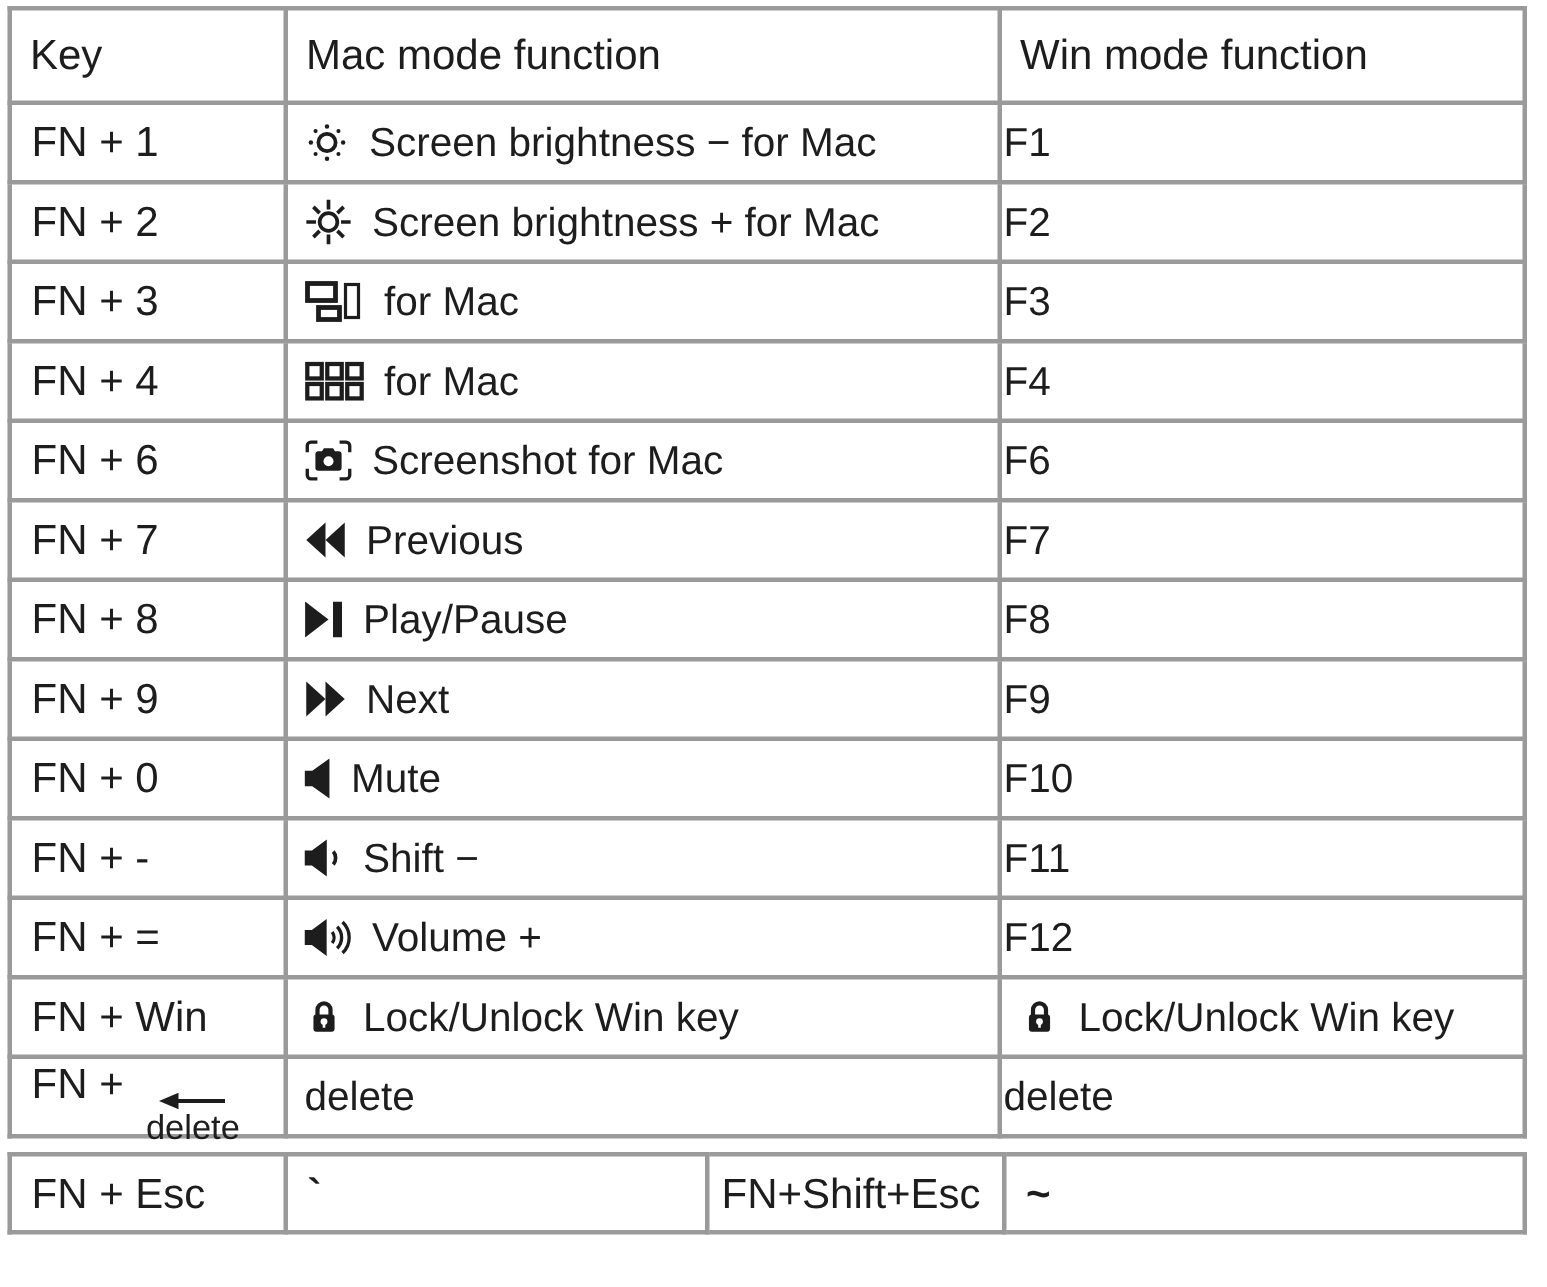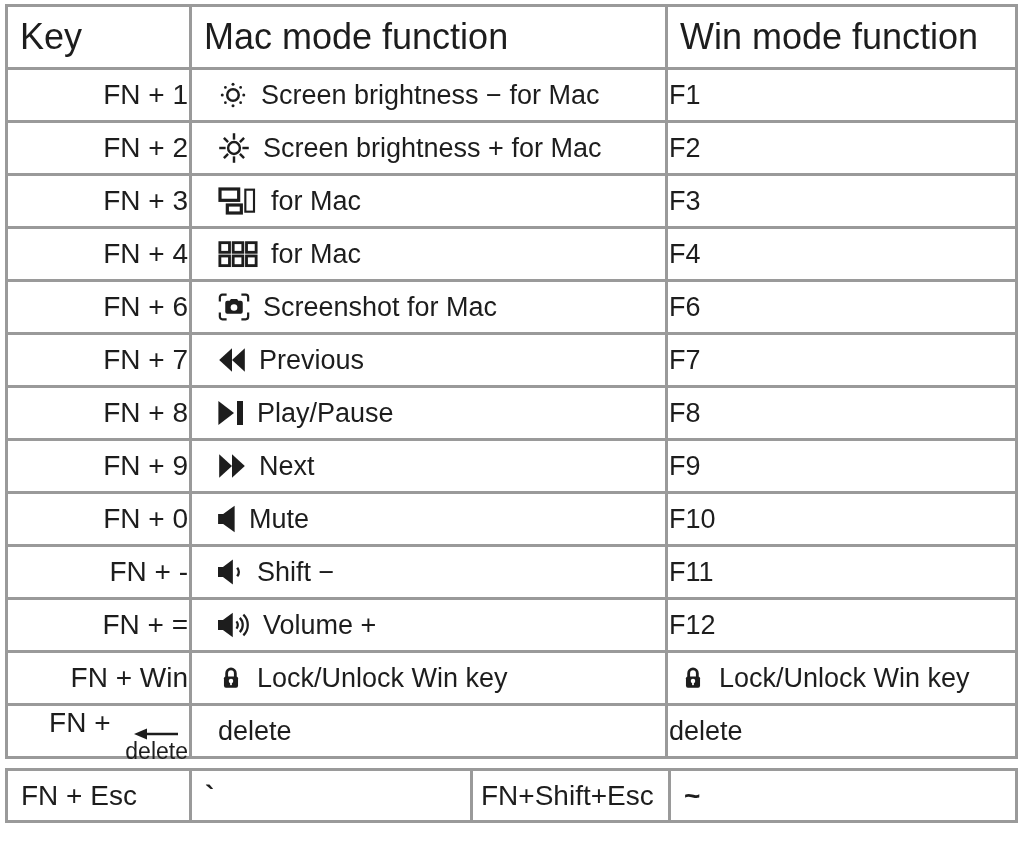--- a/index.html
+++ b/index.html
@@ -4,25 +4,25 @@
 <style>
   html,body{margin:0;padding:0;}
   body{
     width:1031px;height:858px;background:#ffffff;
     font-family:"Liberation Sans", sans-serif;color:#1d1d1d;
     position:relative;overflow:hidden;
   }
   .wrap{position:absolute;left:5px;top:4px;}
   table{border-collapse:collapse;table-layout:fixed;width:1010px;}
   td,th{border:3px solid #9a9a9a;overflow:visible;vertical-align:middle;}
-  th{font-weight:400;font-size:36px;text-align:left;padding:0 0 0 12px;height:60px;}
+  th{font-weight:400;font-size:28px;text-align:left;padding:0 0 0 12px;height:60px;}
   td{height:48px;font-size:27px;}
-  td.key{padding-left:13px;font-size:28px;text-align:right;}
+  td.key{padding-left:13px;font-size:28px;}
   td.win{}
-  .cellflex{display:flex;align-items:center;padding-left:25px;gap:13px;}
+  .cellflex{display:flex;align-items:center;padding-left:10px;gap:13px;}
   .icon{display:inline-flex;align-items:center;justify-content:center;flex:0 0 auto;}
   .icon svg{display:block;}
   .del-key{display:inline-flex;flex-direction:column;align-items:center;margin-left:7px;position:relative;top:8px;}
   .del-key .del-label{font-size:23px;line-height:1;}
   .del-key svg{margin-bottom:0px;}
   table.footer{margin-top:9px;}
   table.footer td{height:47px;font-size:28px;padding-left:13px;}
   td.tick{font-weight:700;font-size:34px;padding-left:18px;}
   td.tilde{font-weight:700;font-size:32px;}
 </style>

